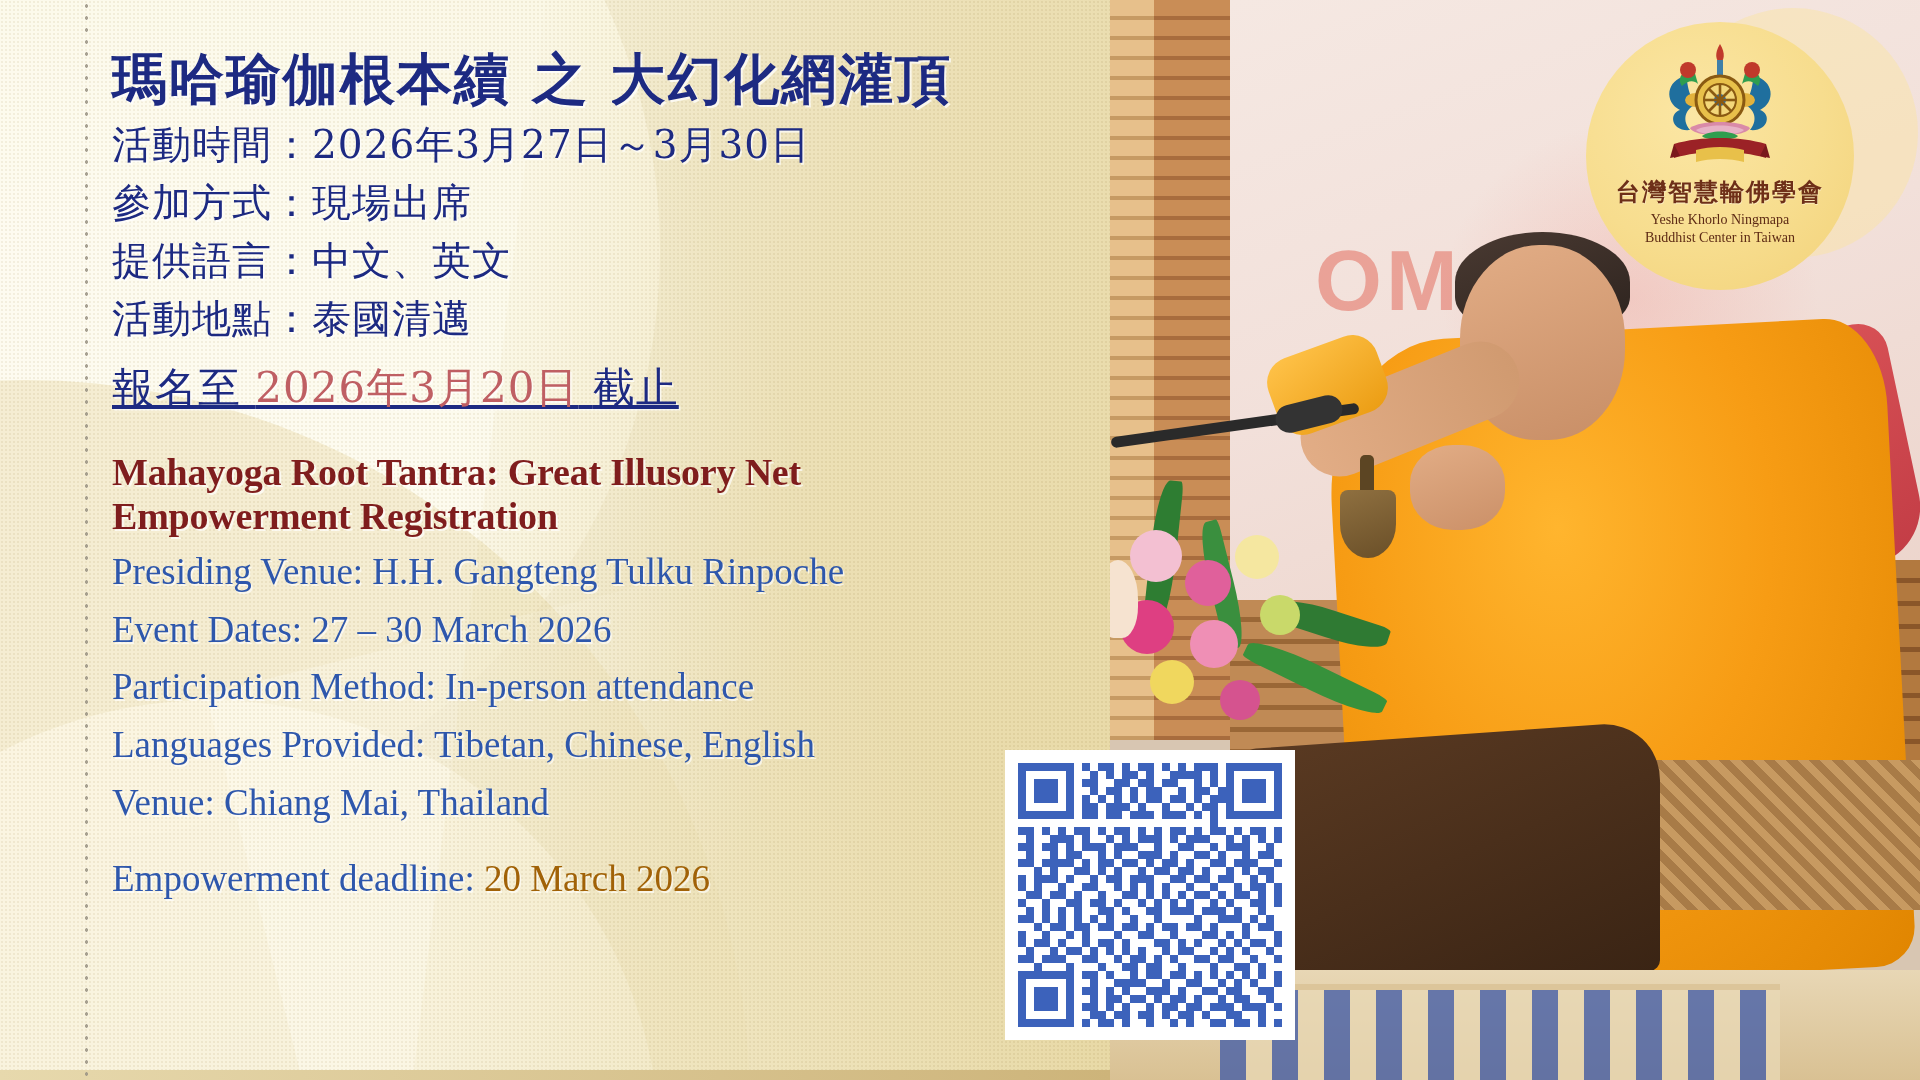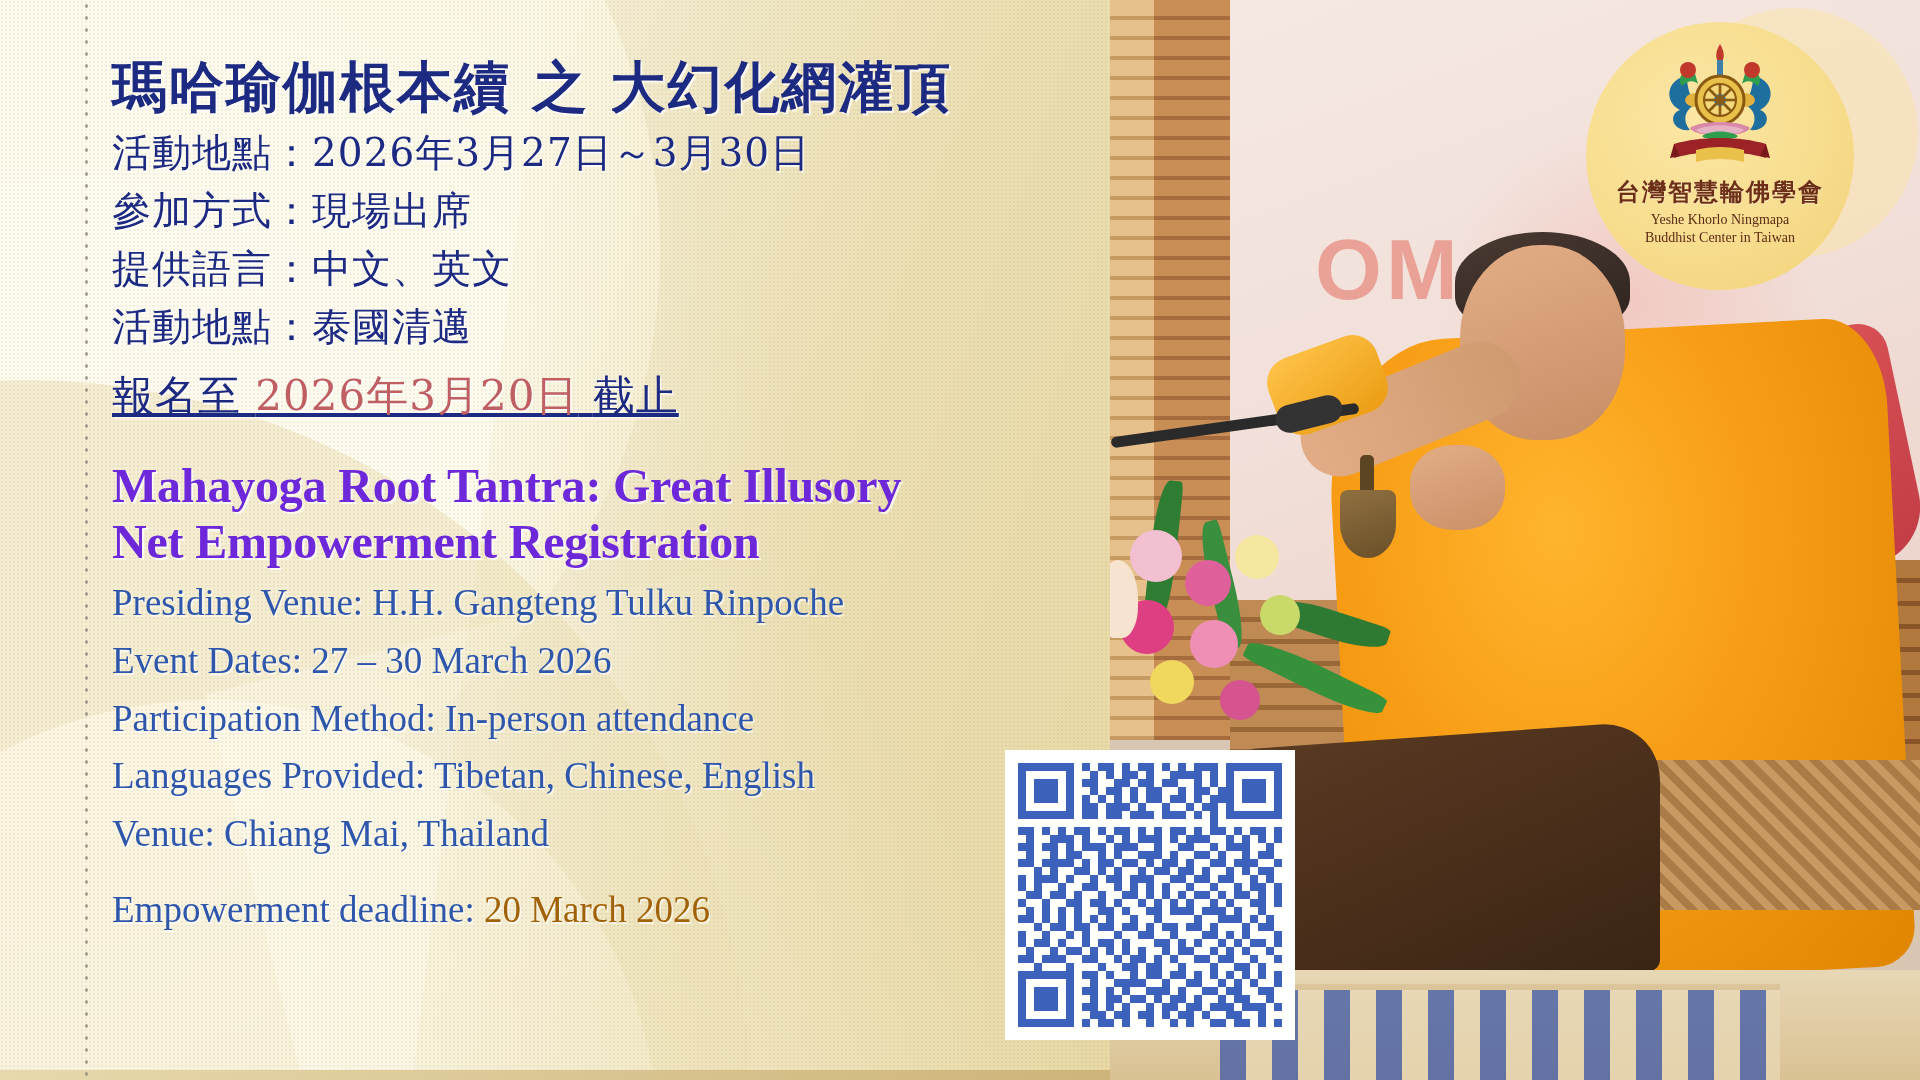--- a/index.html
+++ b/index.html
@@ -51,21 +51,21 @@
 
   
   .perf{
     position:absolute; left:84px; top:0; width:5px; height:1080px;
     background-image:radial-gradient(circle, #9a9384 0 1.6px, rgba(154,147,132,0) 1.9px);
     background-size:5px 12px; background-repeat:repeat-y;
     opacity:.85;
   }
 
   
-  .content{ position:absolute; left:112px; top:8px; width:900px; }
+  .content{ position:absolute; left:112px; top:0; width:900px; }
 
   .zh-title{
     margin-top:48px;
     font-family:"DejaVu Serif","Liberation Serif",serif;
     font-weight:700; font-size:55px; line-height:1.12;
     color:#1d2a82; letter-spacing:2px; white-space:nowrap;
     text-shadow:2px 2px 0 rgba(255,255,255,.75);
   }
   .zh-line{
     font-family:"DejaVu Serif","Liberation Serif",serif;
@@ -78,21 +78,21 @@
     font-size:42px; line-height:1.15; color:#1d2a82; letter-spacing:1px;
     margin-top:22px; white-space:nowrap;
     text-shadow:1.5px 1.5px 0 rgba(255,255,255,.7);
     text-decoration:underline;
   }
   .zh-deadline .date{ color:#bf5f63; }
 
   .en-title{
     margin-top:38px; width:790px;
     font-family:"Liberation Serif",serif; font-weight:700;
-    font-size:48px; line-height:1.16; color:#6d28d9;
+    font-size:38px; line-height:1.16; color:#7f1d1d;
     letter-spacing:-0.2px;
     text-shadow:2px 2px 0 rgba(255,255,255,.7);
   }
   .en-line{
     font-family:"Liberation Serif",serif;
     font-size:37px; line-height:1.26; color:#2e57ac;
     margin-top:11px; white-space:nowrap;
     text-shadow:1.5px 1.5px 0 rgba(255,255,255,.65);
   }
   .en-deadline{
@@ -107,21 +107,21 @@
   .photo{
     position:absolute; left:1110px; top:0; width:810px; height:1080px;
     overflow:hidden; background:#d8c6b2;
   }
   .ph-wall{ position:absolute; inset:0;
     background:linear-gradient(180deg,#f0e3dc 0%,#efe0d7 45%,#e9d6c9 62%,#7a3f20 63%,#a7apx 64%); }
   .ph-screen{ position:absolute; left:120px; top:0; width:690px; height:620px;
     background:linear-gradient(160deg,#f5e8e2 0%,#f2e0da 50%,#ecd4cb 100%); }
   .ph-screen-glow{ position:absolute; left:330px; top:120px; width:380px; height:360px;
     background:radial-gradient(ellipse at center, rgba(240,160,150,.35), rgba(240,160,150,0) 70%); }
-  .ph-om{ position:absolute; left:205px; top:220px; font-size:86px; font-weight:700;
+  .ph-om{ position:absolute; left:205px; top:231px; font-size:86px; font-weight:700;
     color:rgba(225,110,95,.55); font-family:"Liberation Sans",sans-serif; letter-spacing:4px;}
   .ph-brick-l{ position:absolute; left:0; top:0; width:122px; height:740px;
     background:repeating-linear-gradient(180deg,#c98d56 0 16px,#a76c3d 16px 20px); }
   .ph-brick-l2{position:absolute; left:0; top:0; width:44px; height:740px;
     background:repeating-linear-gradient(180deg,#e7c08b 0 16px,#c69a63 16px 20px);}
   .ph-brick-r{ position:absolute; left:470px; top:560px; width:340px; height:320px;
     background:repeating-linear-gradient(180deg,#b2793f 0 18px,#8a5629 18px 23px); }
   .ph-brick-m{ position:absolute; left:120px; top:600px; width:420px; height:300px;
     background:repeating-linear-gradient(180deg,#c08a55 0 17px,#9a6736 17px 22px); }
   .ph-cloth{ position:absolute; left:0; bottom:0; width:810px; height:110px;
@@ -627,21 +627,21 @@
           <rect x="27" y="32" width="2" height="1"></rect>
           <rect x="32" y="32" width="1" height="1"></rect>
       </g>
     </svg>
   </div>
 
   <div class="content">
 
     <div class="zh-title">瑪哈瑜伽根本續 之 大幻化網灌頂</div>
 
-    <div class="zh-line">活動地點：2026年3月27日～3月30日</div>
+    <div class="zh-line">活動時間：2026年3月27日～3月30日</div>
     <div class="zh-line">參加方式：現場出席</div>
     <div class="zh-line">提供語言：中文、英文</div>
     <div class="zh-line">活動地點：泰國清邁</div>
 
     <div class="zh-deadline">
       <span>報名至</span>
       <span class="date">2026年3月20日</span>
       <span>截止</span>
     </div>
 

